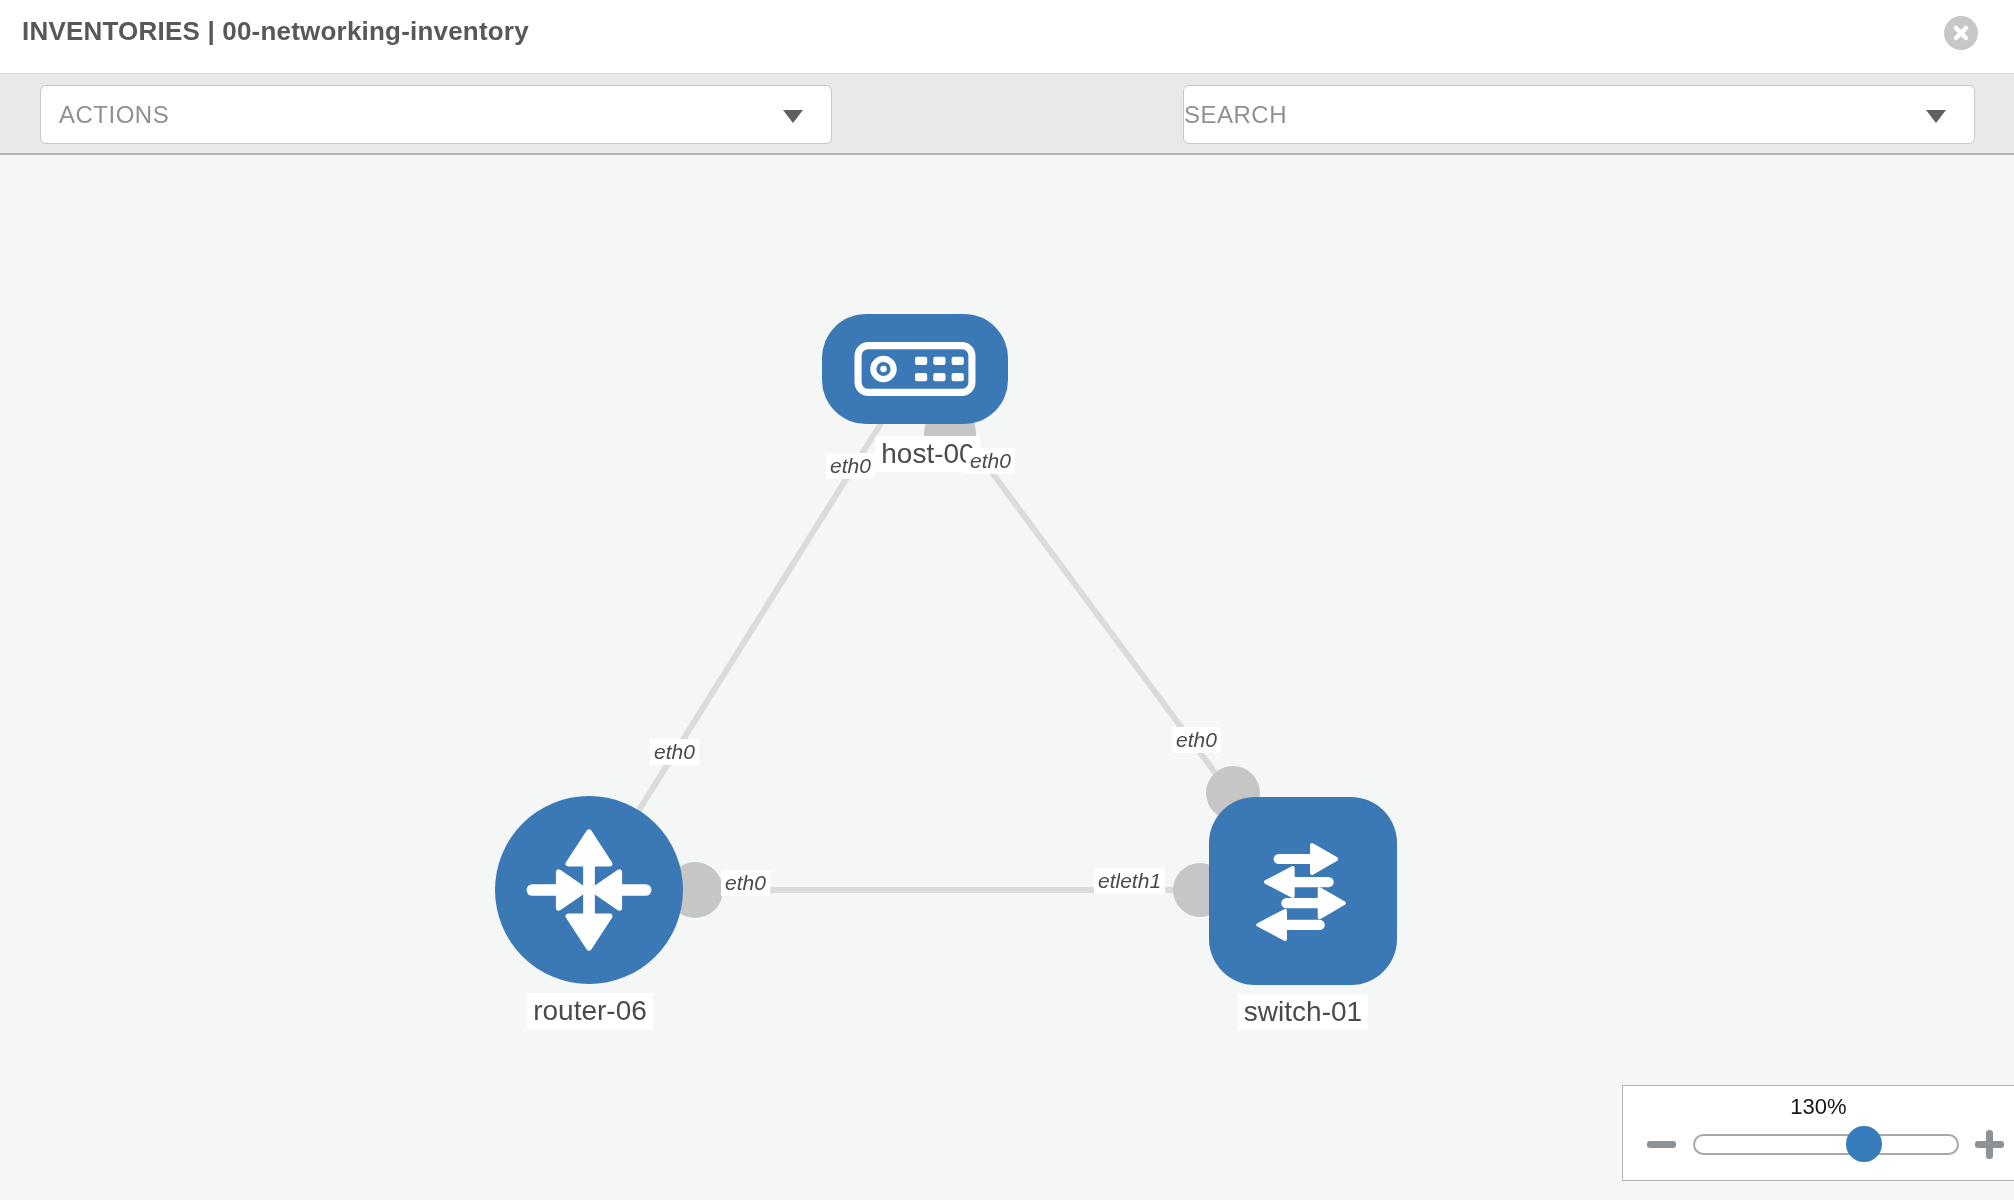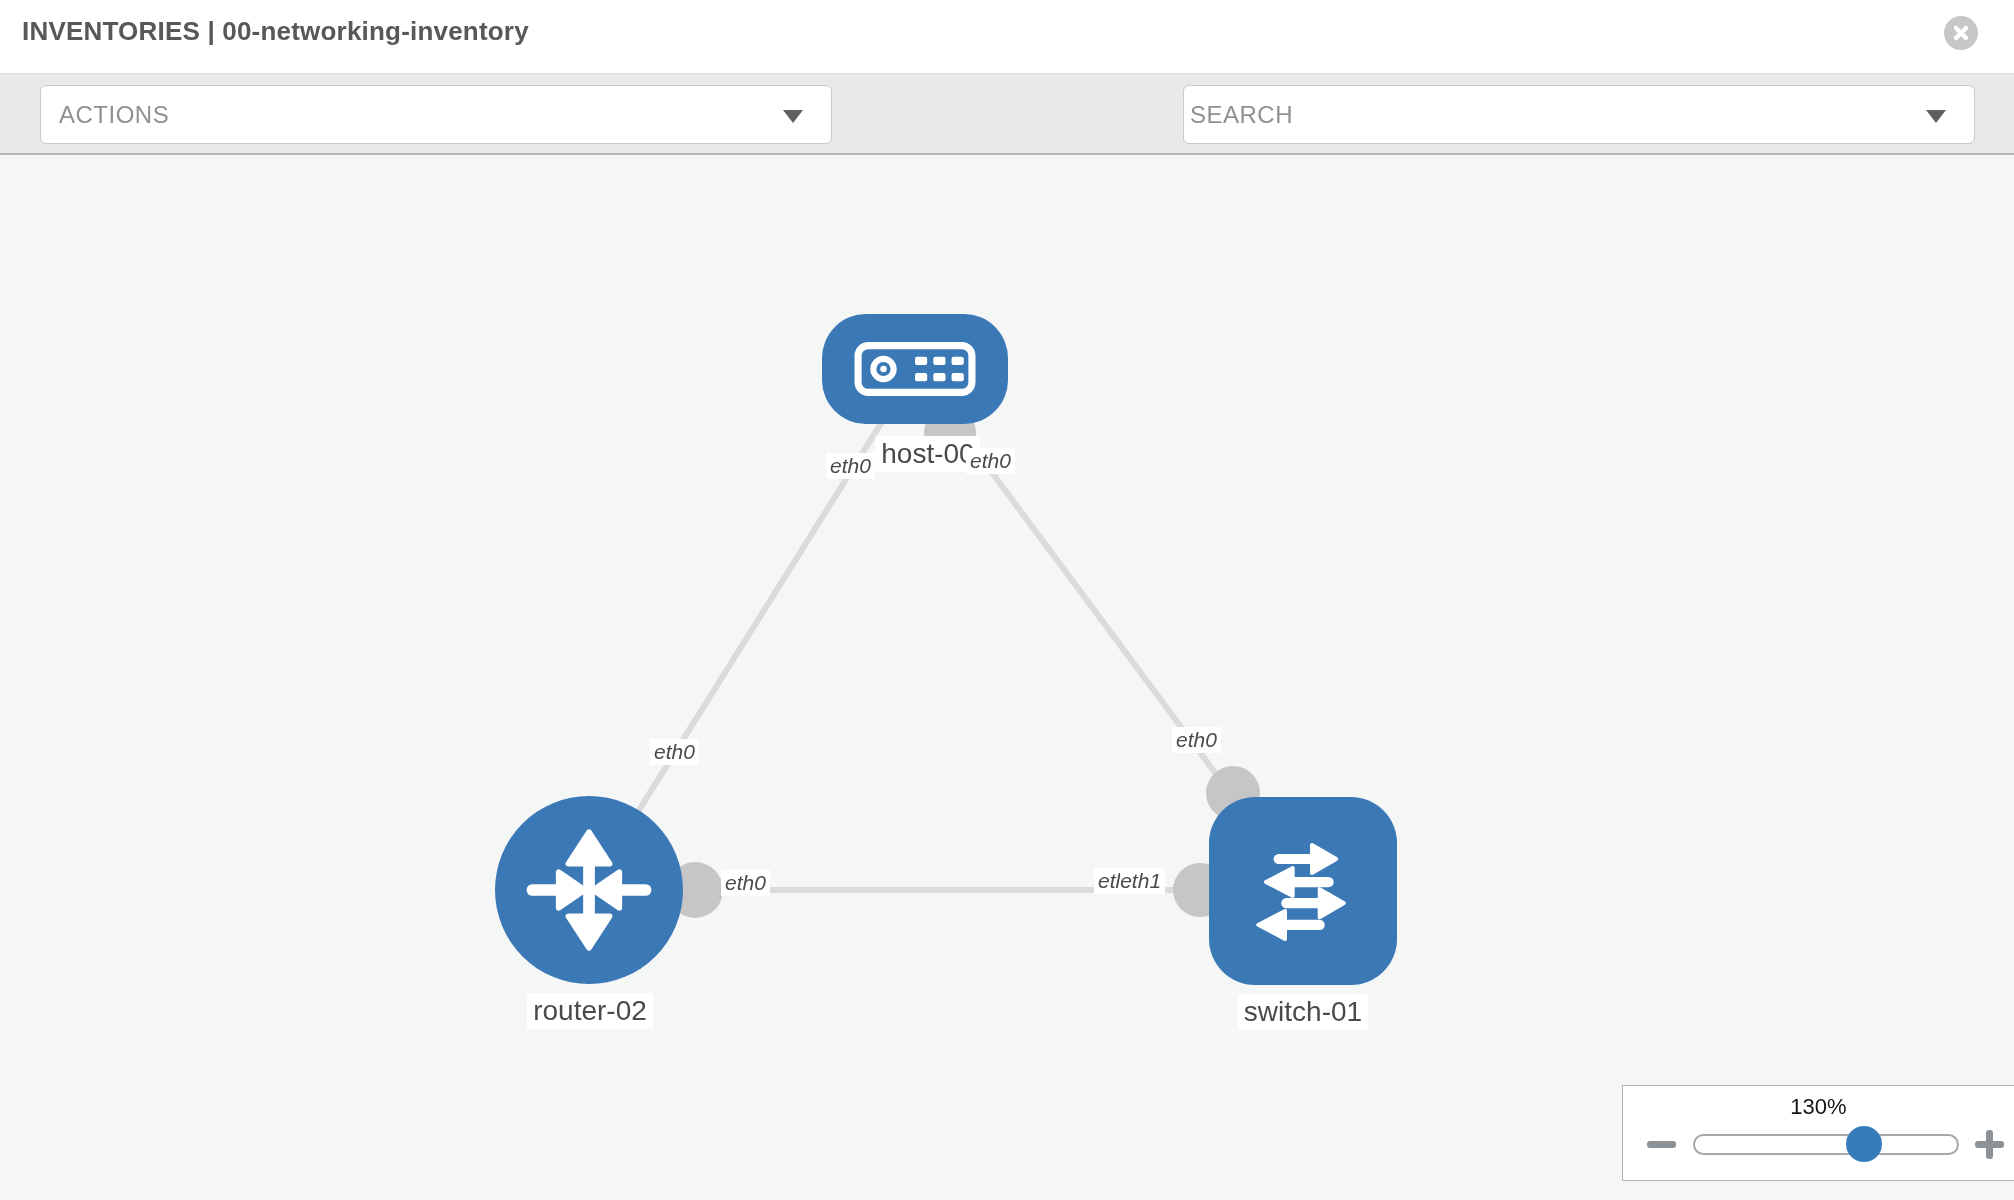--- a/index.html
+++ b/index.html
@@ -16,21 +16,21 @@
                justify-content:center; cursor:pointer; }
 
   
   .toolbar { position:absolute; left:0; top:73px; width:2014px; height:82px;
              background:#e9e9e9; border-top:1px solid #dedede; border-bottom:2px solid #b5b5b5; }
   .dropdown { position:absolute; top:11px; height:59px; background:#fff;
               border:1px solid #c9c9c9; border-radius:6px; display:flex; align-items:center; }
   .dd-actions { left:40px; width:792px; }
   .dd-search  { left:1183px; width:792px; }
   .dd-label { margin-left:18px; font-size:24px; color:#909090; letter-spacing:0.5px; }
-  .dd-input { border:none; outline:none; margin-left:6px; font-size:24px; color:#555;
+  .dd-input { border:none; outline:none; margin-left:0; font-size:24px; color:#555;
               width:680px; background:transparent; font-family:"Liberation Sans",sans-serif; }
   .dd-input::placeholder { color:#909090; letter-spacing:0.5px; }
   .caret { position:absolute; right:28px; top:24px; width:0; height:0;
            border-left:10px solid transparent; border-right:10px solid transparent;
            border-top:13px solid #5f5f5f; }
   .tool-icon { position:absolute; cursor:pointer; }
   .icon-wrench { left:1046px; top:96px; }
   .icon-key    { left:1114px; top:98px; }
 
   
@@ -165,21 +165,21 @@
       <line x1="140" y1="86" x2="78" y2="86" stroke="#fff" stroke-width="16" stroke-linecap="round"></line>
       <polygon points="42,86 84,64 84,108" fill="#fff" stroke="#fff" stroke-width="6" stroke-linejoin="round"></polygon>
       <line x1="74" y1="119" x2="132" y2="119" stroke="#fff" stroke-width="16" stroke-linecap="round"></line>
       <polygon points="164,119 126,97 126,141" fill="#fff" stroke="#fff" stroke-width="6" stroke-linejoin="round"></polygon>
       <line x1="126" y1="153" x2="64" y2="153" stroke="#fff" stroke-width="16" stroke-linecap="round"></line>
       <polygon points="30,153 72,131 72,175" fill="#fff" stroke="#fff" stroke-width="6" stroke-linejoin="round"></polygon>
     </svg>
   </div>
 
   <div class="nlabel node-name lbl-host">host-00</div>
-  <div class="nlabel node-name lbl-router">router-02</div>
+  <div class="nlabel node-name lbl-router">router-06</div>
   <div class="nlabel node-name lbl-switch">switch-01</div>
 
   <div class="nlabel if-label if-h-left">eth0</div>
   <div class="nlabel if-label if-h-right">eth0</div>
   <div class="nlabel if-label if-r-top">eth0</div>
   <div class="nlabel if-label if-s-top">eth0</div>
   <div class="nlabel if-label if-hz-left">eth0</div>
   <div class="nlabel if-label if-hz-right"><span>etl</span><span>eth1</span></div>
 
   <div class="zoom-panel">

